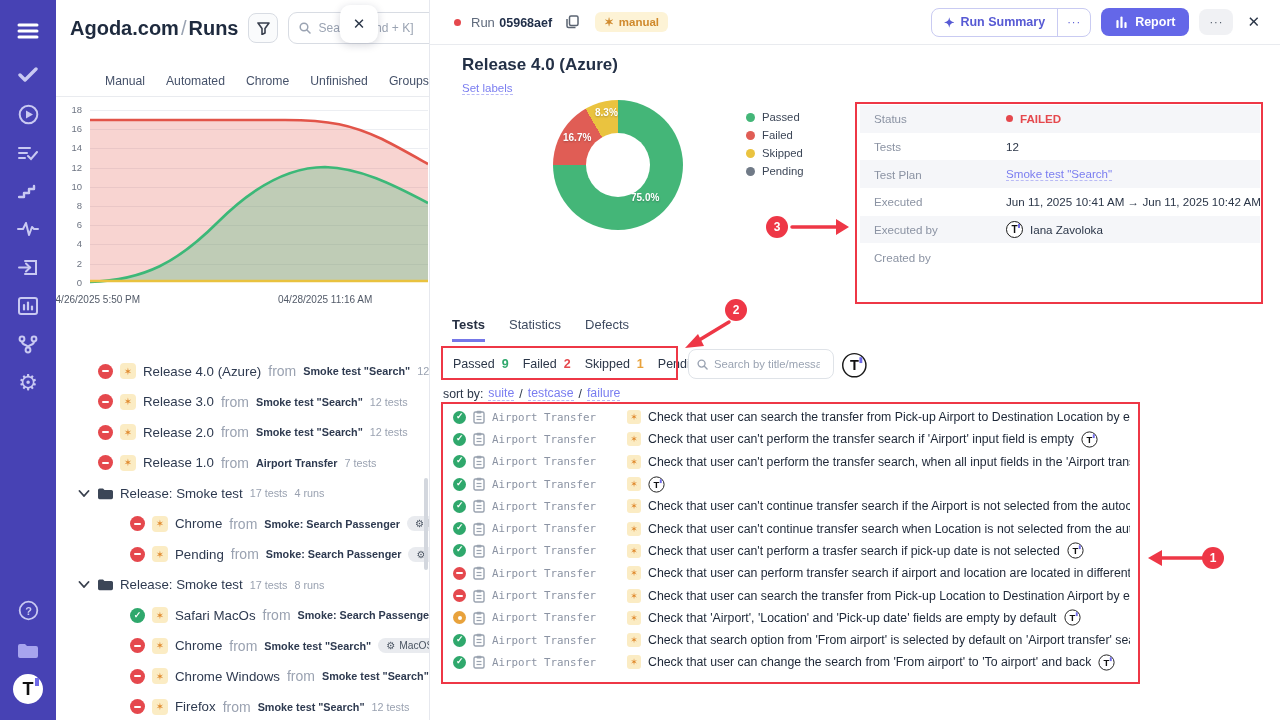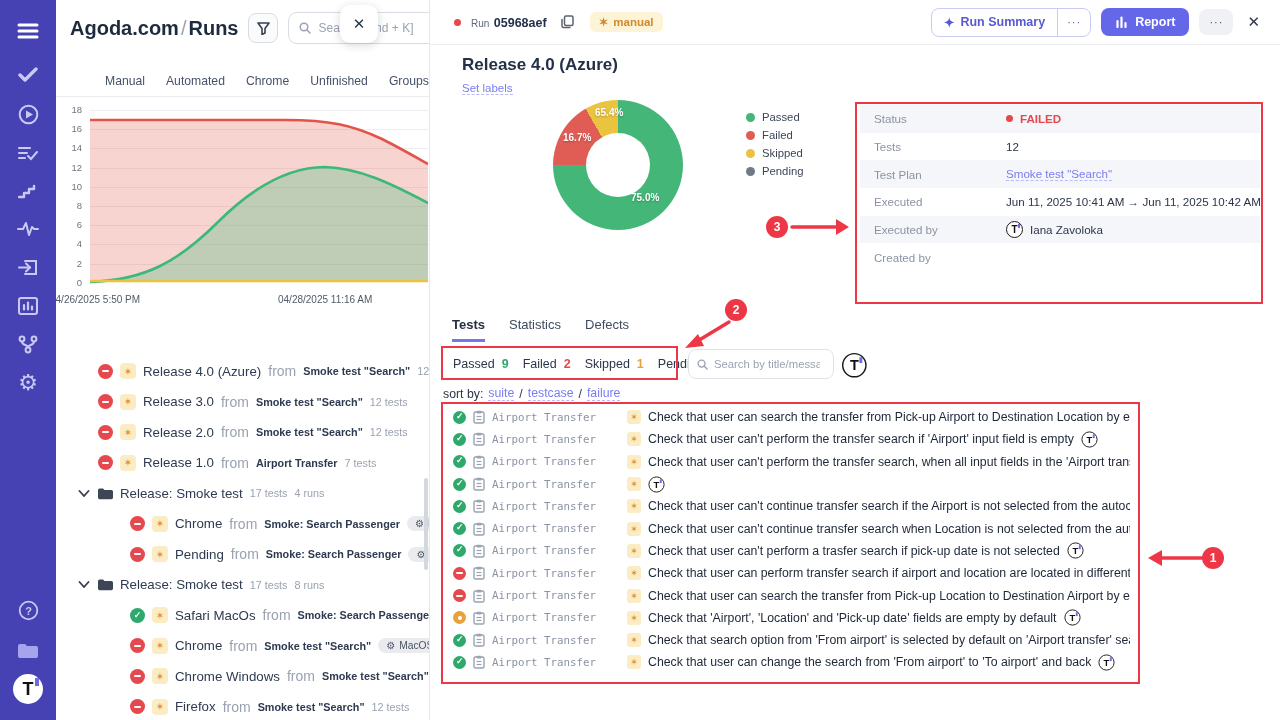--- a/index.html
+++ b/index.html
@@ -54,21 +54,21 @@
   .badge { display:inline-flex; align-items:center; gap:4px; background:#e9ebef; border-radius:10px; padding:2px 8px; font-size:10.3px; color:#4b5563; flex:0 0 auto; }
   .badge .bgear { font-size:10px; color:#4b5563; }
   .fold-ic { flex:0 0 16px; }
   .chev { flex:0 0 12px; color:#39404e; }
   .lp-scroll { position:absolute; right:1px; top:478px; width:4px; height:92px; border-radius:2px; background:#d3d7de; }
 
   
   #rightpanel { position:absolute; left:430px; top:0; width:850px; height:720px; background:#fff; }
   #topbar { position:absolute; left:0; top:0; width:850px; height:45px; border-bottom:1px solid #e9ebef; display:flex; align-items:center; padding:0 16px 0 24px; gap:10px; }
   .reddot { width:7px; height:7px; border-radius:50%; background:#e5484d; flex:0 0 7px; }
-  .runlbl { font-size:10px; color:#5f6a7c; }
+  .runlbl { font-size:13px; color:#5f6a7c; }
   .runid { font-size:12.5px; font-weight:bold; color:#22304a; }
   .copyic { cursor:pointer; margin-left:4px; display:flex; }
   .manual-badge { display:inline-flex; align-items:center; gap:5px; background:#fdf3d6; border-radius:6px; padding:3px 9px; color:#d08a2d; font-size:11.5px; font-weight:bold; margin-left:6px; }
   .tb-spacer { flex:1; }
   .btn-runsummary { display:flex; align-items:stretch; border:1px solid #c9cbf2; border-radius:8px; overflow:hidden; background:#fff; cursor:pointer; }
   .brs-main { display:flex; align-items:center; gap:6px; padding:6px 12px; color:#575ad4; font-size:12.5px; font-weight:bold; }
   .brs-more { display:flex; align-items:center; padding:0 9px; border-left:1px solid #c9cbf2; color:#575ad4; font-size:11px; letter-spacing:1px; }
   .btn-report { display:flex; align-items:center; gap:7px; background:#6467e8; color:#fff; font-size:12.5px; font-weight:bold; border-radius:8px; padding:7px 14px; cursor:pointer; }
   .btn-gray-more { background:#f0f1f4; border-radius:8px; padding:7px 10px; color:#4b5563; font-size:11px; letter-spacing:1px; cursor:pointer; }
   .tb-close { font-size:15px; color:#2b3648; cursor:pointer; padding:0 4px; }
@@ -446,21 +446,21 @@
       <span>Report</span>
     </span>
     <span class="btn-gray-more">···</span>
     <span class="tb-close">✕</span>
   </div>
 
   <div class="run-title">Release 4.0 (Azure)</div>
   <div class="set-labels">Set labels</div>
 
   <div id="donut">
-    <span class="dlabel dl-skip">65.4%</span>
+    <span class="dlabel dl-skip">8.3%</span>
     <span class="dlabel dl-fail">16.7%</span>
     <span class="dlabel dl-pass">75.0%</span>
   </div>
   <div id="legend">
     <div class="leg-row">
         <span class="leg-dot" style="background:#44b678"></span>
         <span class="leg-txt">Passed</span>
       </div>
     <div class="leg-row">
         <span class="leg-dot" style="background:#e05d55"></span>

